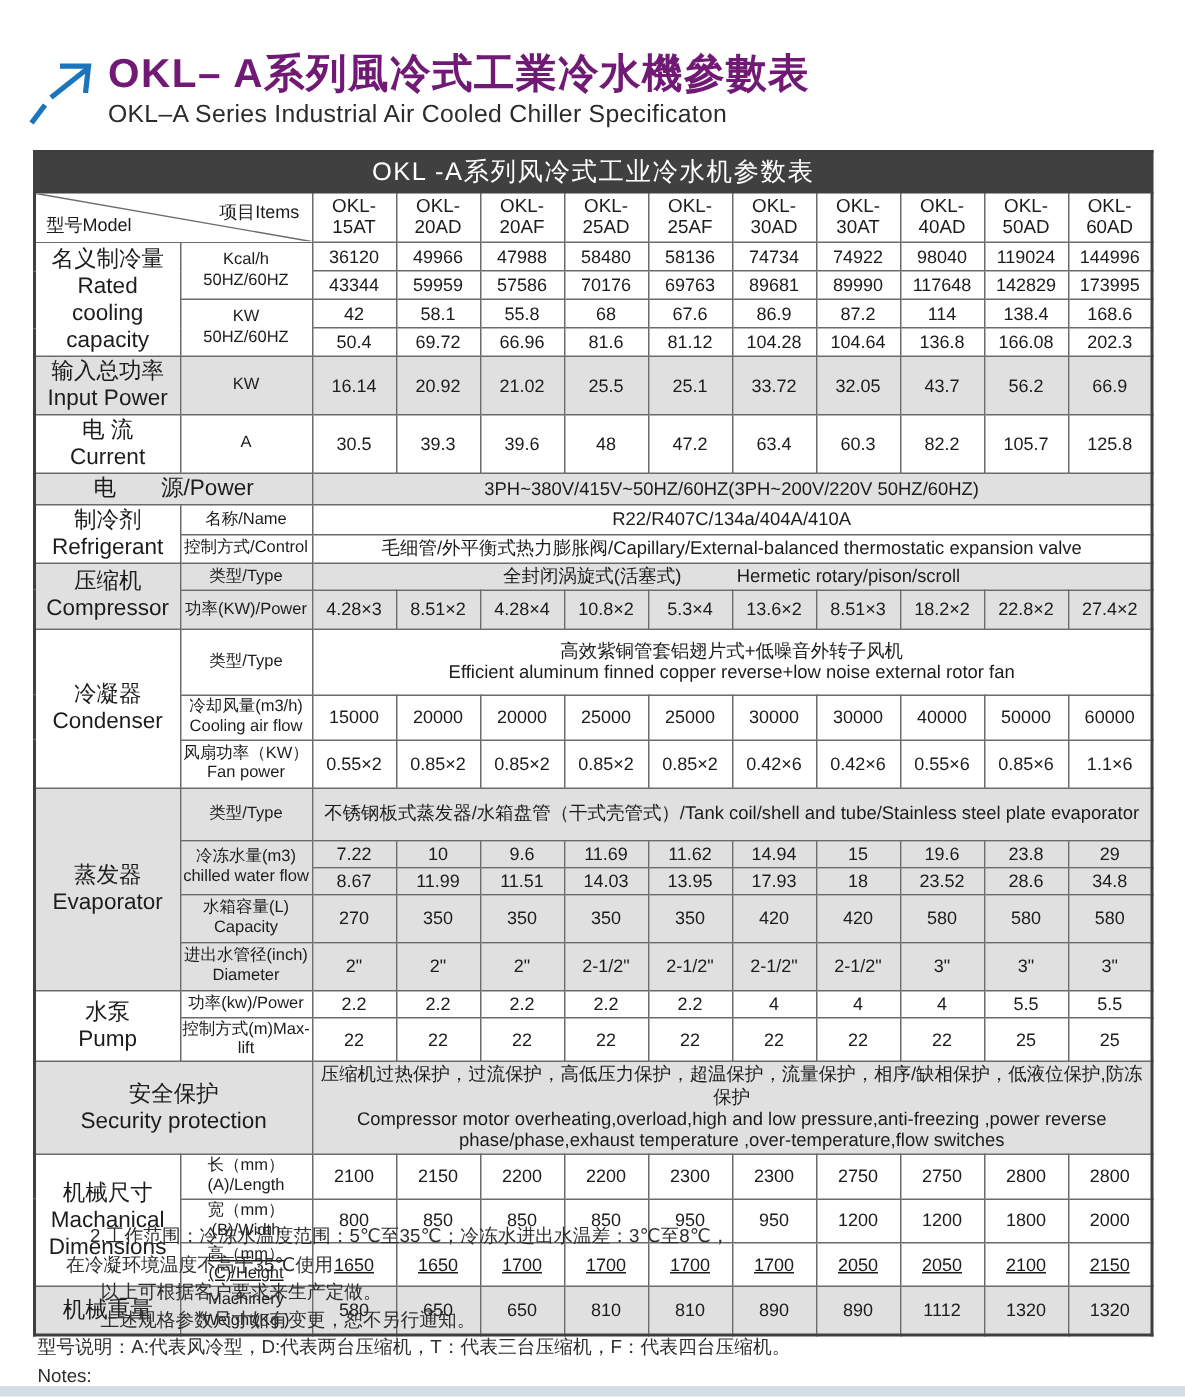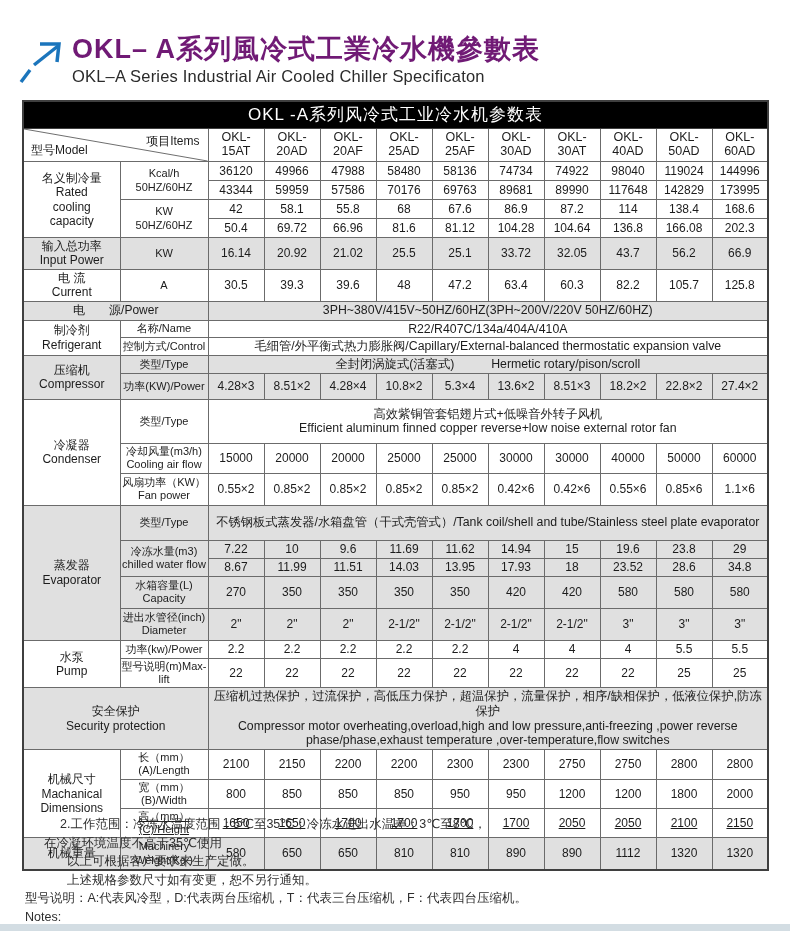--- a/index.html
+++ b/index.html
@@ -19,27 +19,27 @@
     position:absolute; top:100px; left:22px;
     border-collapse:collapse; table-layout:fixed; width:746px;
     border:2px solid #3f3f3f;
   }
   td {
     border:1px solid #6b6b6b; text-align:center; vertical-align:middle;
     font-size:11.5px; line-height:1.2; padding:1px 1px; overflow:hidden;
     background:#ffffff;
   }
   td.title-bar {
-    background:#000000; color:#ffffff; font-size:17px; height:24px;
+    background:#404040; color:#ffffff; font-size:17px; height:24px;
     border:1px solid #29a9e0; border-bottom:1px solid #3f3f3f; letter-spacing:1px;
   }
   td.shade { background:#e0e0e0; }
   td.val { font-size:12px; }
   td.model { font-size:12.5px; line-height:1.1; }
-  td.cat { font-size:12px; }
+  td.cat { font-size:15px; }
   td.label { font-size:11px; }
   td.wide { font-size:12.3px; }
   tr.sub td { border-top:1px solid #9a9a9a; }
   
   td.diag { position:relative; padding:0; }
   td.diag svg.diag-line { position:absolute; left:0; top:0; width:100%; height:100%; display:block; }
   .diag-model { position:absolute; left:7px; bottom:4px; font-size:12px; }
   .diag-items { position:absolute; right:8px; top:5px; font-size:12px; }
   
   .notes { position:absolute; top:815px; left:25px; font-size:12.5px; color:#2e2e2e; line-height:18.5px; }
@@ -415,21 +415,21 @@
         <td class="val">2.2</td>
         <td class="val">2.2</td>
         <td class="val">4</td>
         <td class="val">4</td>
         <td class="val">4</td>
         <td class="val">5.5</td>
         <td class="val">5.5</td>
       </tr>
       <tr style="height: 18px;">
         <td class="label">
-          <div>型号说明(m)Max-lift</div>
+          <div>控制方式(m)Max-lift</div>
         </td>
         <td class="val">22</td>
         <td class="val">22</td>
         <td class="val">22</td>
         <td class="val">22</td>
         <td class="val">22</td>
         <td class="val">22</td>
         <td class="val">22</td>
         <td class="val">22</td>
         <td class="val">25</td>

